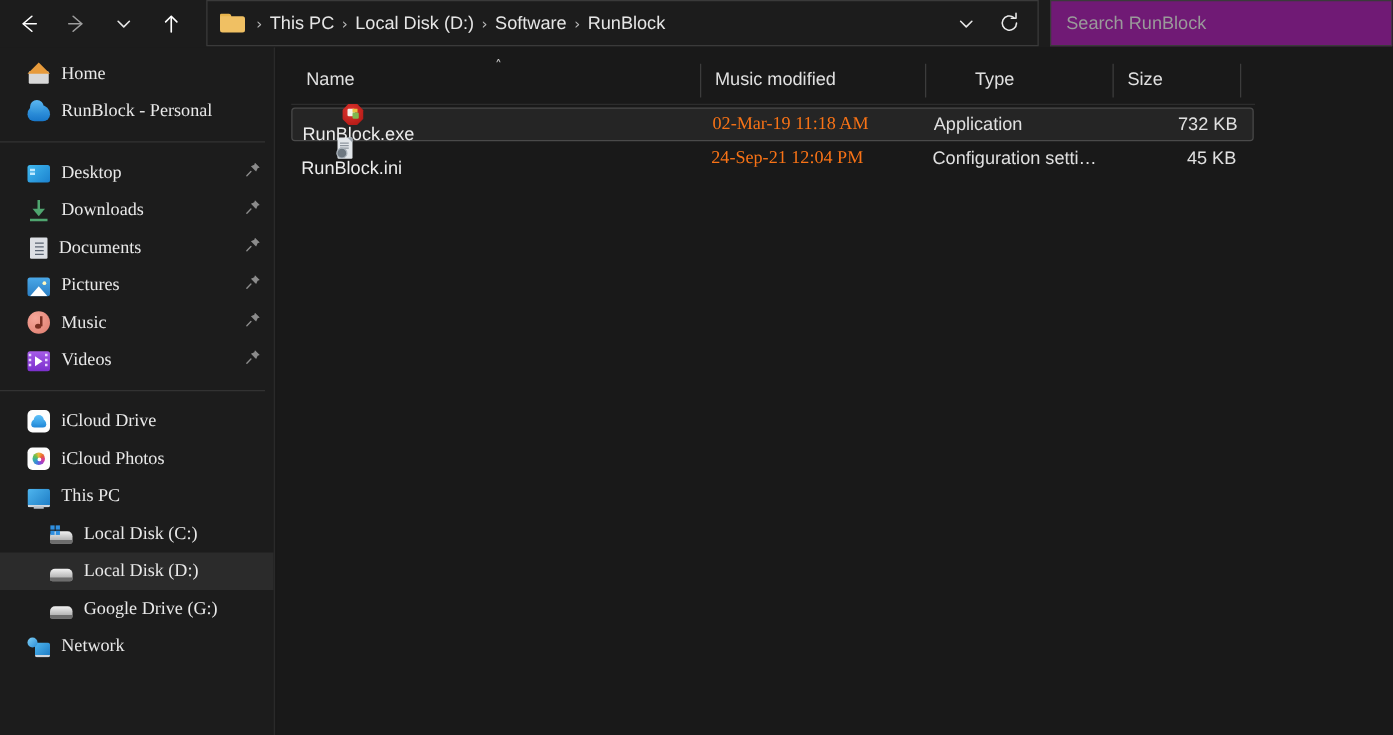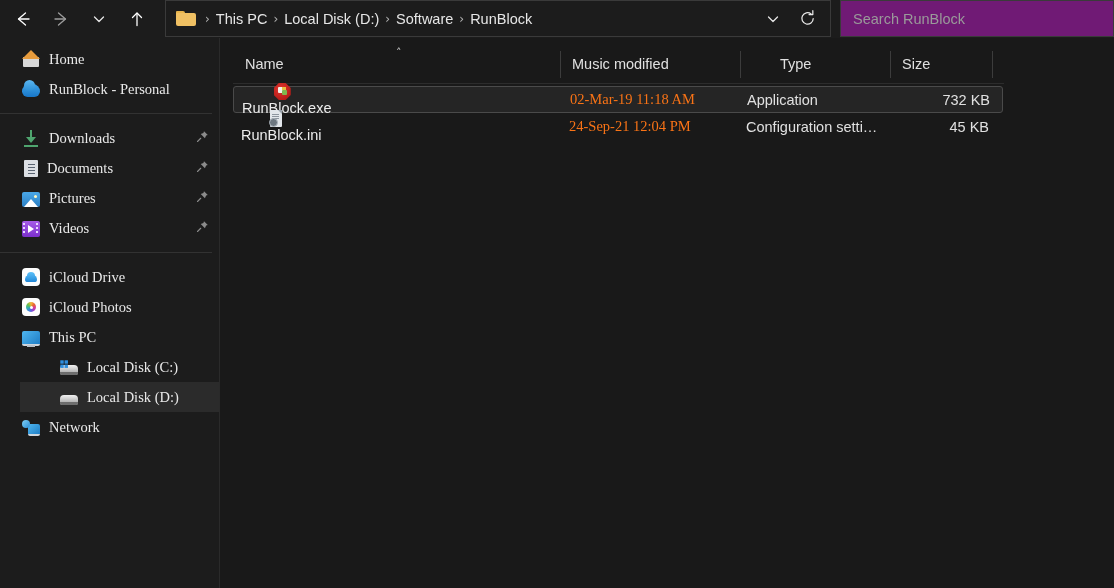--- a/index.html
+++ b/index.html
@@ -122,21 +122,21 @@
 
   .nav-item {
     position: relative;
     height: 30px;
     display: flex;
     align-items: center;
     padding-left: 22px;
     padding-right: 6px;
     cursor: default;
   }
-  .nav-item.indent { padding-left: 40px; margin-left: 20px; }
+  .nav-item.indent { padding-left: 40px; }
   .nav-item.selected { background: #2b2b2b; }
 
   .nav-ico {
     width: 18px; height: 18px;
     flex: 0 0 auto;
     margin-right: 9px;
     position: relative;
   }
   .nav-label {
     font-size: 14.5px;
@@ -541,20 +541,30 @@
       <span class="nav-label">Home</span>
     </div>
 
     <div class="nav-item">
       <span class="nav-ico ico-cloud"></span>
       <span class="nav-label">RunBlock - Personal</span>
     </div>
 
     <div class="sep"></div>
 
+    <div class="nav-item">
+      <span class="nav-ico ico-desktop"></span>
+      <span class="nav-label">Desktop</span>
+      <span class="pin">
+        <svg width="13" height="13" viewBox="0 0 14 14">
+            <path d="M8.6 1.3 L12.7 5.4 L10.9 6 L9.6 8.9 L5.1 4.4 L8 3.1 Z" fill="#8b8b8b"></path>
+            <path d="M5.1 8.9 L1.6 12.4" stroke="#8b8b8b" stroke-width="1.2" stroke-linecap="round"></path>
+          </svg>
+      </span>
+    </div>
 
     <div class="nav-item">
       <span class="nav-ico ico-download">
           <span class="bar"></span>
         </span>
       <span class="nav-label">Downloads</span>
       <span class="pin">
         <svg width="13" height="13" viewBox="0 0 14 14">
             <path d="M8.6 1.3 L12.7 5.4 L10.9 6 L9.6 8.9 L5.1 4.4 L8 3.1 Z" fill="#8b8b8b"></path>
             <path d="M5.1 8.9 L1.6 12.4" stroke="#8b8b8b" stroke-width="1.2" stroke-linecap="round"></path>
@@ -577,20 +587,30 @@
       <span class="nav-ico ico-pic"></span>
       <span class="nav-label">Pictures</span>
       <span class="pin">
         <svg width="13" height="13" viewBox="0 0 14 14">
             <path d="M8.6 1.3 L12.7 5.4 L10.9 6 L9.6 8.9 L5.1 4.4 L8 3.1 Z" fill="#8b8b8b"></path>
             <path d="M5.1 8.9 L1.6 12.4" stroke="#8b8b8b" stroke-width="1.2" stroke-linecap="round"></path>
           </svg>
       </span>
     </div>
 
+    <div class="nav-item">
+      <span class="nav-ico ico-music"></span>
+      <span class="nav-label">Music</span>
+      <span class="pin">
+        <svg width="13" height="13" viewBox="0 0 14 14">
+            <path d="M8.6 1.3 L12.7 5.4 L10.9 6 L9.6 8.9 L5.1 4.4 L8 3.1 Z" fill="#8b8b8b"></path>
+            <path d="M5.1 8.9 L1.6 12.4" stroke="#8b8b8b" stroke-width="1.2" stroke-linecap="round"></path>
+          </svg>
+      </span>
+    </div>
 
     <div class="nav-item">
       <span class="nav-ico ico-video"></span>
       <span class="nav-label">Videos</span>
       <span class="pin">
         <svg width="13" height="13" viewBox="0 0 14 14">
             <path d="M8.6 1.3 L12.7 5.4 L10.9 6 L9.6 8.9 L5.1 4.4 L8 3.1 Z" fill="#8b8b8b"></path>
             <path d="M5.1 8.9 L1.6 12.4" stroke="#8b8b8b" stroke-width="1.2" stroke-linecap="round"></path>
           </svg>
       </span>
@@ -616,20 +636,24 @@
     <div class="nav-item indent">
       <span class="nav-ico ico-drive win"></span>
       <span class="nav-label">Local Disk (C:)</span>
     </div>
 
     <div class="nav-item indent selected">
       <span class="nav-ico ico-drive"></span>
       <span class="nav-label">Local Disk (D:)</span>
     </div>
 
+    <div class="nav-item indent">
+      <span class="nav-ico ico-drive"></span>
+      <span class="nav-label">Google Drive (G:)</span>
+    </div>
 
     <div class="nav-item">
       <span class="nav-ico ico-network"></span>
       <span class="nav-label">Network</span>
     </div>
   </div>
 
   <div class="content">
 
     <div class="colhead">

